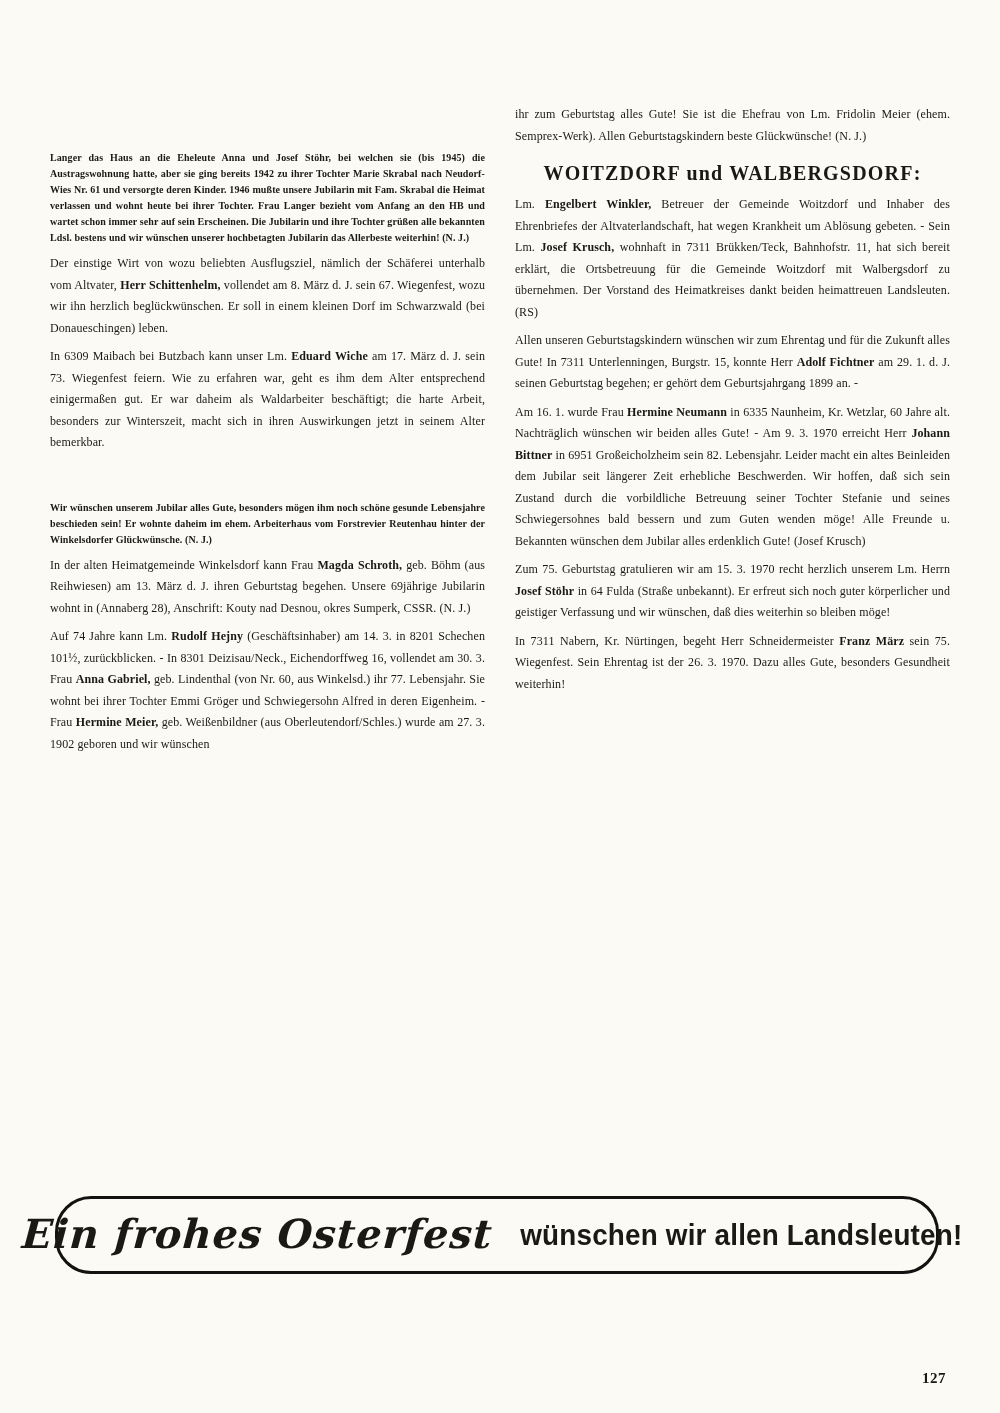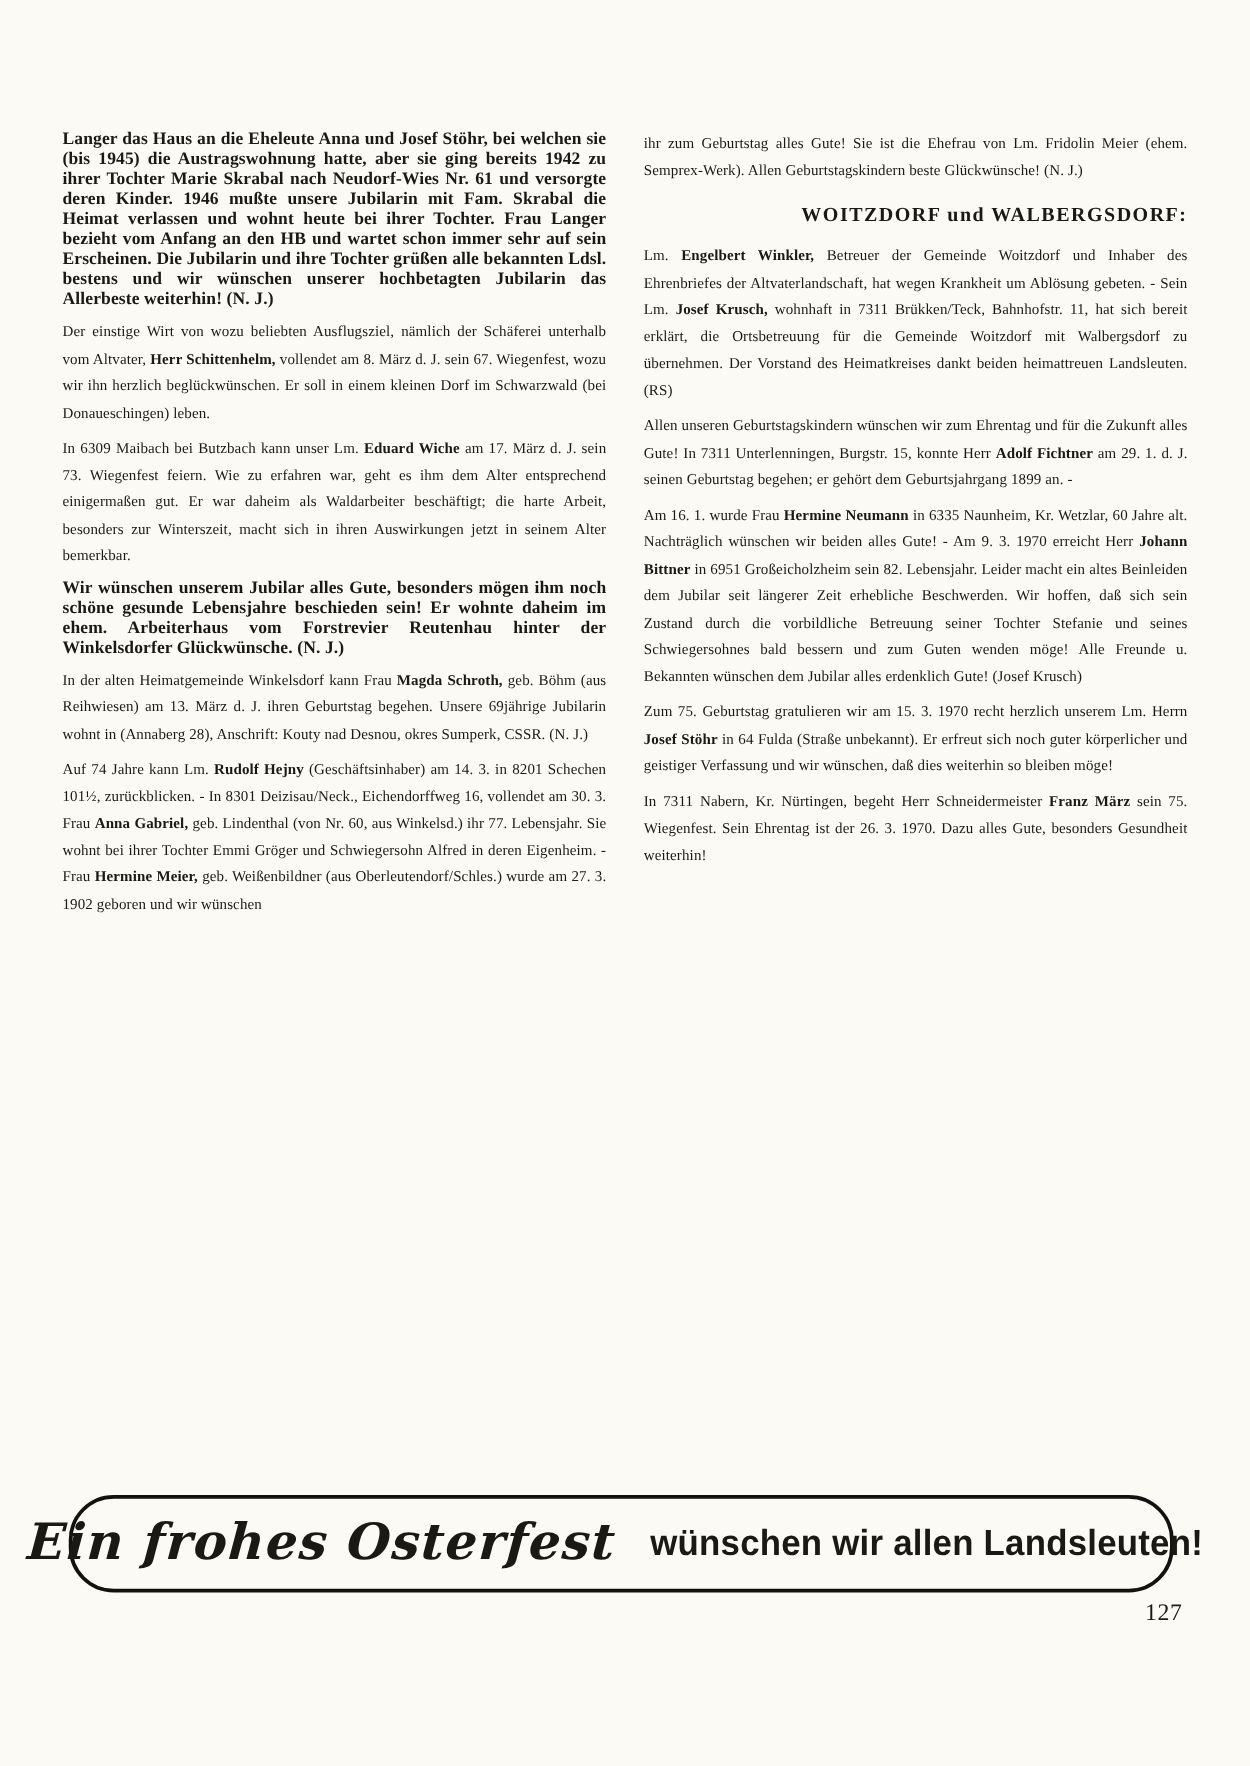--- a/index.html
+++ b/index.html
@@ -33,32 +33,33 @@
     margin: 0 0 7px 0;
     text-align: justify;
     hyphens: auto;
   }
   p.body {
     font-size: 12px;
     line-height: 21.5px;
     letter-spacing: 0.1px;
   }
   p.small {
-    font-size: 14px;
+    font-size: 10px;
     line-height: 16px;
     font-weight: bold;
     letter-spacing: 0.1px;
+    margin-top: 46px;
   }
   h2.heading {
-    font-size: 16px;
+    font-size: 20px;
     line-height: 24px;
     font-weight: bold;
     letter-spacing: 1.2px;
     margin: 14px 0 9px 0;
-    text-align: right;
+    text-align: center;
   }
   .run.bold { font-weight: bold; }
   .banner {
     position: absolute;
     top: 1196px;
     left: 55px;
     width: 884px;
     height: 78px;
     border: 3.5px solid #141210;
     border-radius: 36px;
@@ -82,24 +83,24 @@
   .banner-bold {
     font-family: "Liberation Sans", sans-serif;
     font-weight: bold;
     font-size: 29px;
     letter-spacing: 0.2px;
     white-space: nowrap;
     transform: scaleX(0.96);
   }
   .page-number {
     position: absolute;
-    top: 1280px;
+    top: 1370px;
     right: 54px;
-    font-size: 19px;
-    font-weight: normal;
+    font-size: 15px;
+    font-weight: bold;
     letter-spacing: 0.5px;
   }
 </style>
 </head>
 <body>
 
 <div class="page">
 
   <div class="columns">
     <div class="column">

